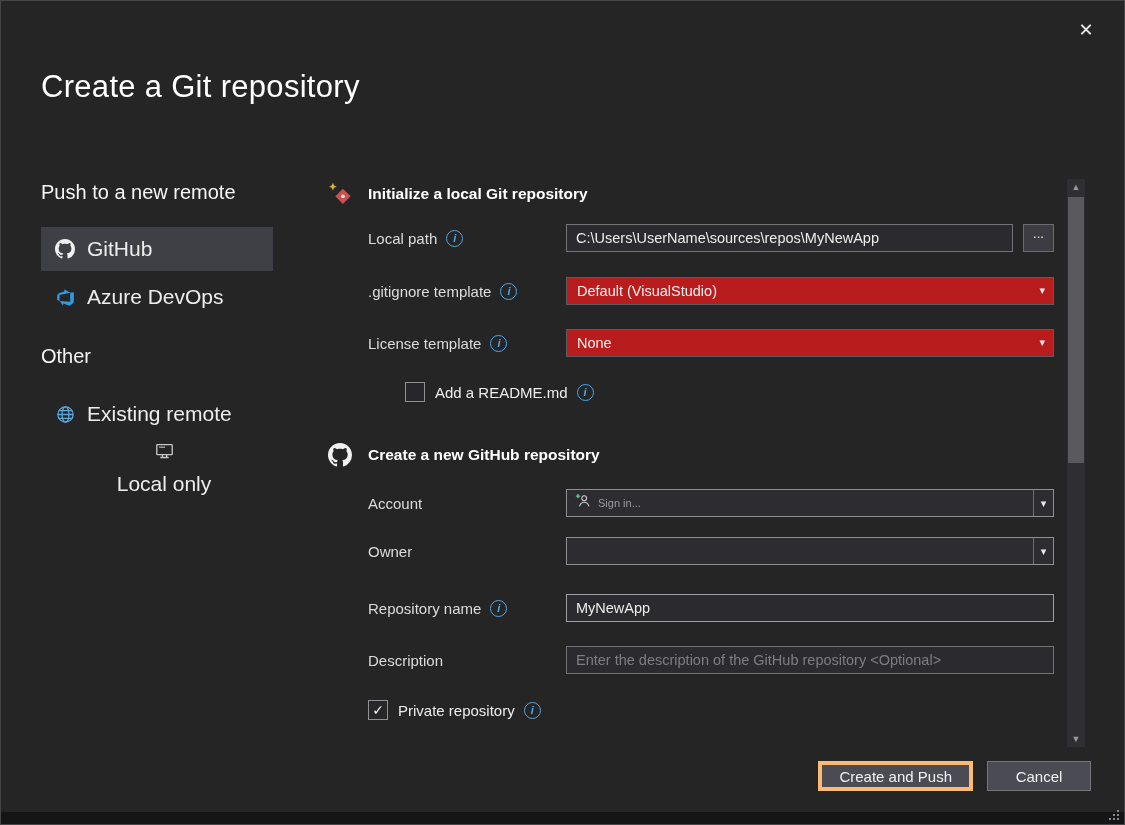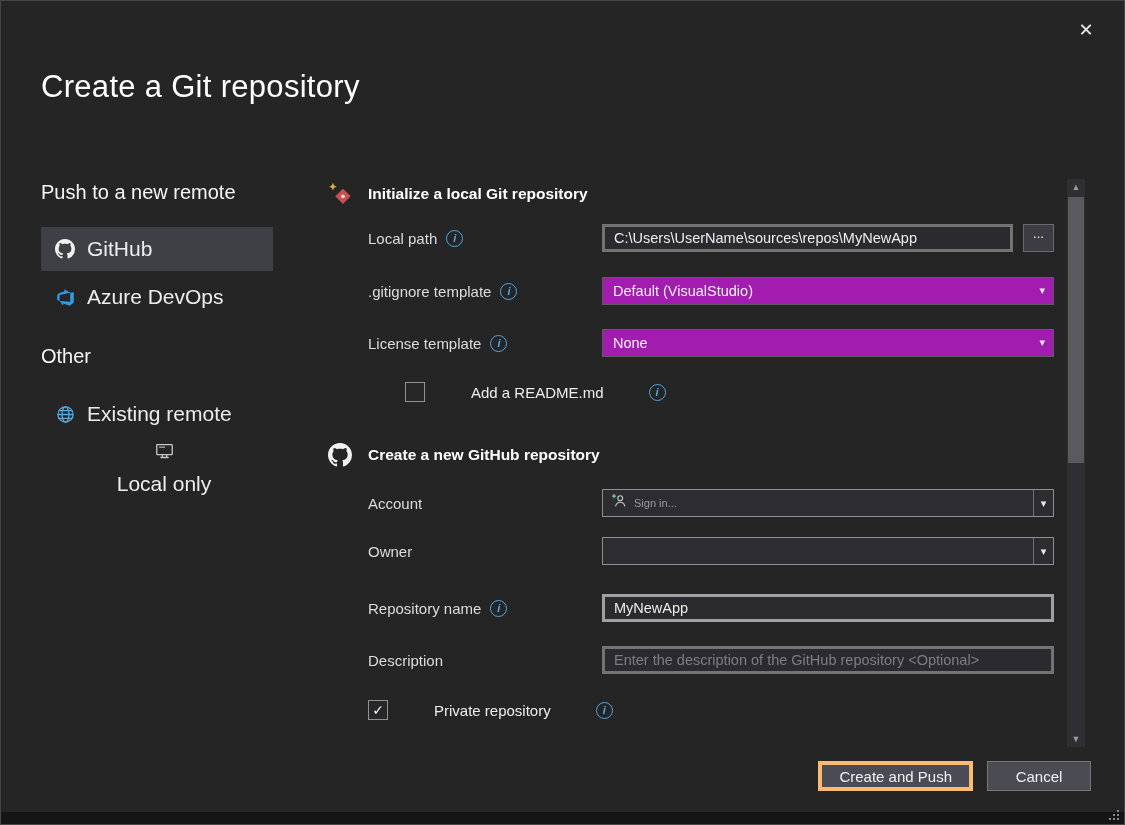--- a/index.html
+++ b/index.html
@@ -14,29 +14,29 @@
   .side-heading{position:absolute;left:0;font-size:20px;color:#F5F5F5;}
   .side-item{position:absolute;left:0;width:232px;height:44px;display:flex;align-items:center;padding-left:14px;gap:12px;font-size:21px;color:#EDEDED;cursor:pointer;}
   .side-item.selected{background:#3F3F46;}
   .side-icon{width:20px;height:20px;display:flex;align-items:center;justify-content:center;flex:0 0 20px;}
 
   
   .content{position:absolute;left:325px;top:178px;width:728px;height:578px;}
   .sec-header{position:absolute;left:0;display:flex;align-items:center;}
   .sec-icon{width:28px;height:26px;margin-right:14px;display:flex;align-items:center;justify-content:center;}
   .sec-title{font-size:15.5px;font-weight:bold;color:#FFFFFF;}
-  .row{position:absolute;left:42px;right:0;height:30px;display:flex;align-items:center;gap:36px;}
+  .row{position:absolute;left:42px;right:0;height:30px;display:flex;align-items:center;}
   .field-label{width:198px;display:flex;align-items:center;font-size:15px;color:#DCDCDC;flex:0 0 198px;}
   .info-icon{width:17px;height:17px;border:1px solid #4FA7E8;border-radius:50%;color:#4FA7E8;font-size:11px;font-style:italic;font-weight:bold;display:inline-flex;align-items:center;justify-content:center;margin-left:9px;flex:0 0 17px;cursor:pointer;}
   .field-control{flex:1;display:flex;align-items:center;position:relative;}
-  .text-input{flex:1;height:28px;background:#2B2B2F;border:3px solid #737373;color:#EDEDED;font-size:14.5px;padding:0 9px;font-family:"Liberation Sans",sans-serif;outline:none;}
+  .text-input{flex:1;height:28px;background:#2B2B2F;border:1px solid #737373;color:#EDEDED;font-size:14.5px;padding:0 9px;font-family:"Liberation Sans",sans-serif;outline:none;}
   .text-input.bright{border-color:#A0A0A4;}
   .text-input::placeholder{color:#7E7E82;}
   .browse-btn{width:31px;height:28px;margin-left:10px;background:#3C3C42;border:1px solid #6A6A70;color:#F1F1F1;font-size:13px;display:flex;align-items:flex-start;justify-content:center;cursor:pointer;font-family:"Liberation Sans",sans-serif;}
-  .dropdown{flex:1;height:28px;background:#a21caf;border:1px solid #5C5C62;color:#F1F1F1;font-size:14.5px;padding:0 26px 0 10px;display:flex;align-items:center;position:relative;cursor:pointer;}
+  .dropdown{flex:1;height:28px;background:#b91c1c;border:1px solid #5C5C62;color:#F1F1F1;font-size:14.5px;padding:0 26px 0 10px;display:flex;align-items:center;position:relative;cursor:pointer;}
   .dd-arrow{position:absolute;right:8px;top:50%;transform:translateY(-52%);font-size:11px;color:#E8E8E8;}
   .combo{flex:1;height:28px;background:#2D2D31;border:1px solid #909094;position:relative;display:flex;align-items:center;padding:0 26px 0 8px;cursor:pointer;}
   .combo .arrow-box{position:absolute;right:0;top:0;bottom:0;width:20px;border-left:1px solid #707074;display:flex;align-items:center;justify-content:center;}
   .combo .arrow-box .dd-arrow{position:static;transform:none;}
   .signin-text{color:#9C9C9C;font-size:11px;margin-left:7px;}
   .checkbox{width:20px;height:20px;border:1px solid #919195;background:#27272A;display:flex;align-items:center;justify-content:center;margin-right:10px;flex:0 0 20px;color:#F4F4F4;font-size:14px;cursor:pointer;}
   .check-label{font-size:15px;color:#EDEDED;}
 
   
   .scrollbar{position:absolute;right:39px;top:178px;width:18px;height:568px;background:#2F2F33;}

